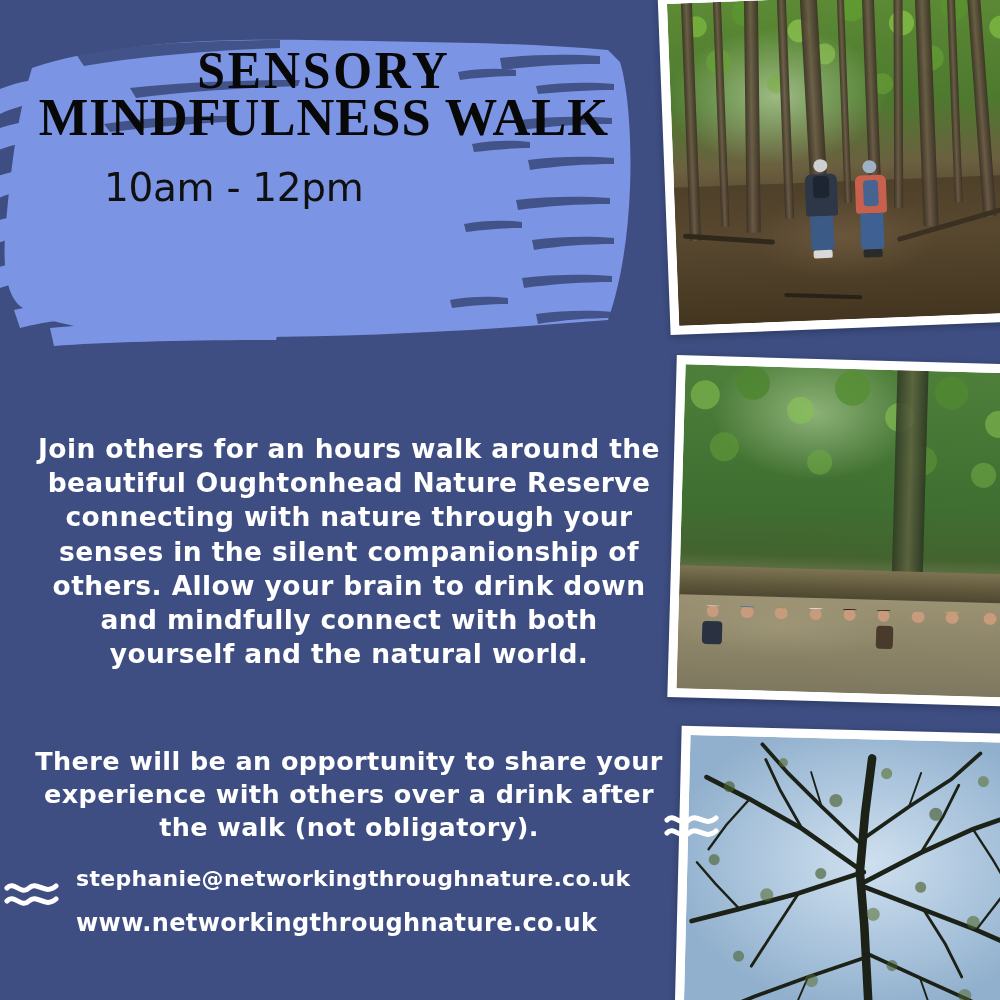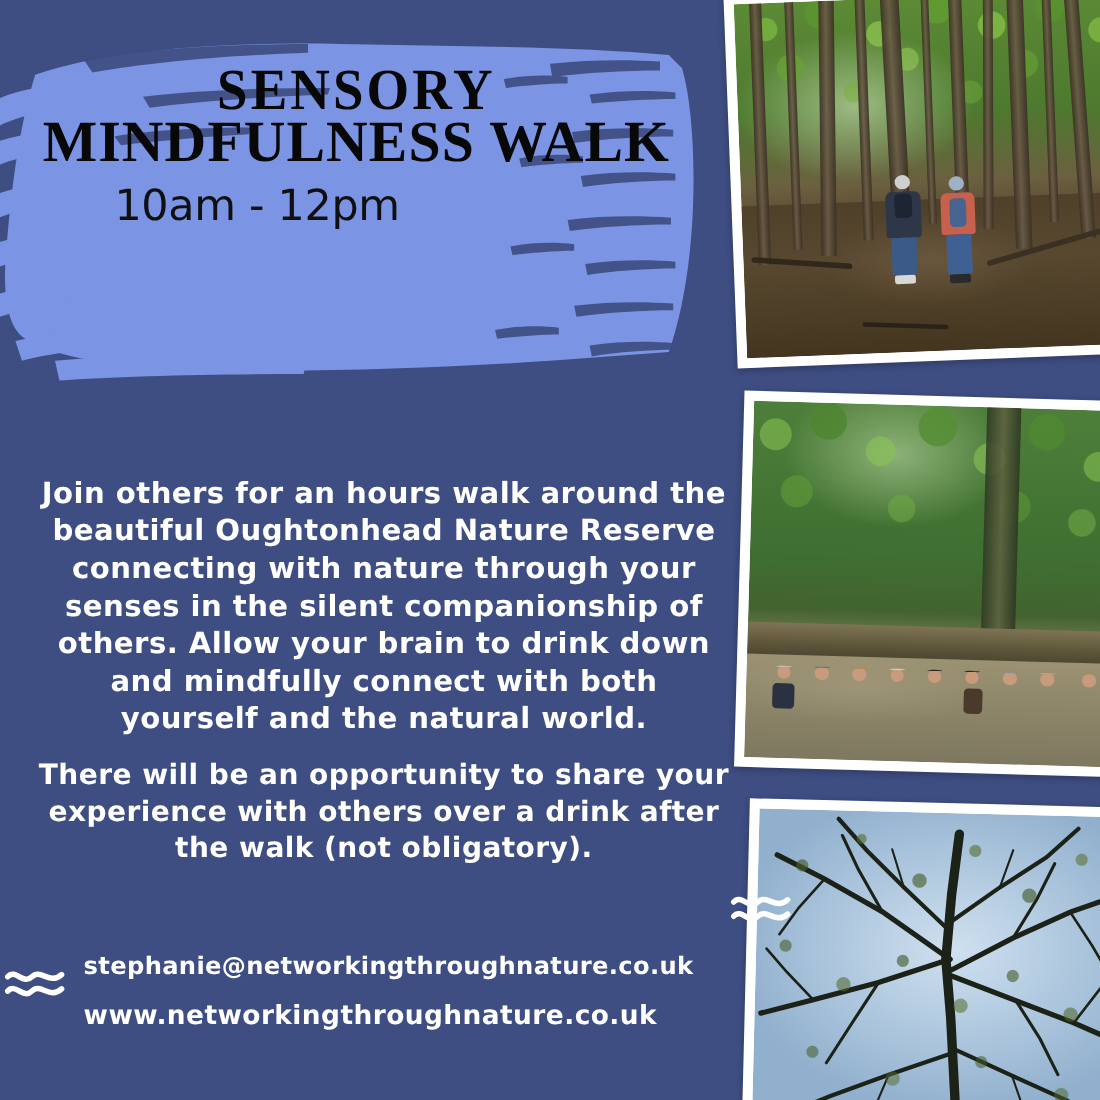--- a/index.html
+++ b/index.html
@@ -28,21 +28,21 @@
     width: 700px;
     height: 330px;
     pointer-events: none;
   }
   .brush-wrap svg { display: block; width: 100%; height: 100%; }
 
   
   .headline {
     position: absolute;
     left: 0;
-    top: 58px;
+    top: 46px;
     width: 648px;
     text-align: center;
     color: #080808;
     font-family: "Liberation Serif", "DejaVu Serif", serif;
     font-weight: 700;
     line-height: 0.93;
     letter-spacing: 1px;
   }
   .headline .l1 {
     display: block;
@@ -77,21 +77,21 @@
     position: absolute;
     left: 34px;
     width: 630px;
     text-align: center;
     color: #ffffff;
     font-family: "DejaVu Sans", "Liberation Sans", sans-serif;
     font-weight: 700;
     letter-spacing: 0.4px;
   }
   #para1 { top: 432px; font-size: 26.5px; line-height: 1.29; }
-  #para2 { top: 689px; font-size: 25.5px; line-height: 1.30; }
+  #para2 { top: 745px; font-size: 25.5px; line-height: 1.30; }
 
   
   .footer {
     position: absolute;
     left: 76px;
     top: 866px;
     color: #ffffff;
     font-family: "DejaVu Sans", "Liberation Sans", sans-serif;
     font-weight: 700;
   }

